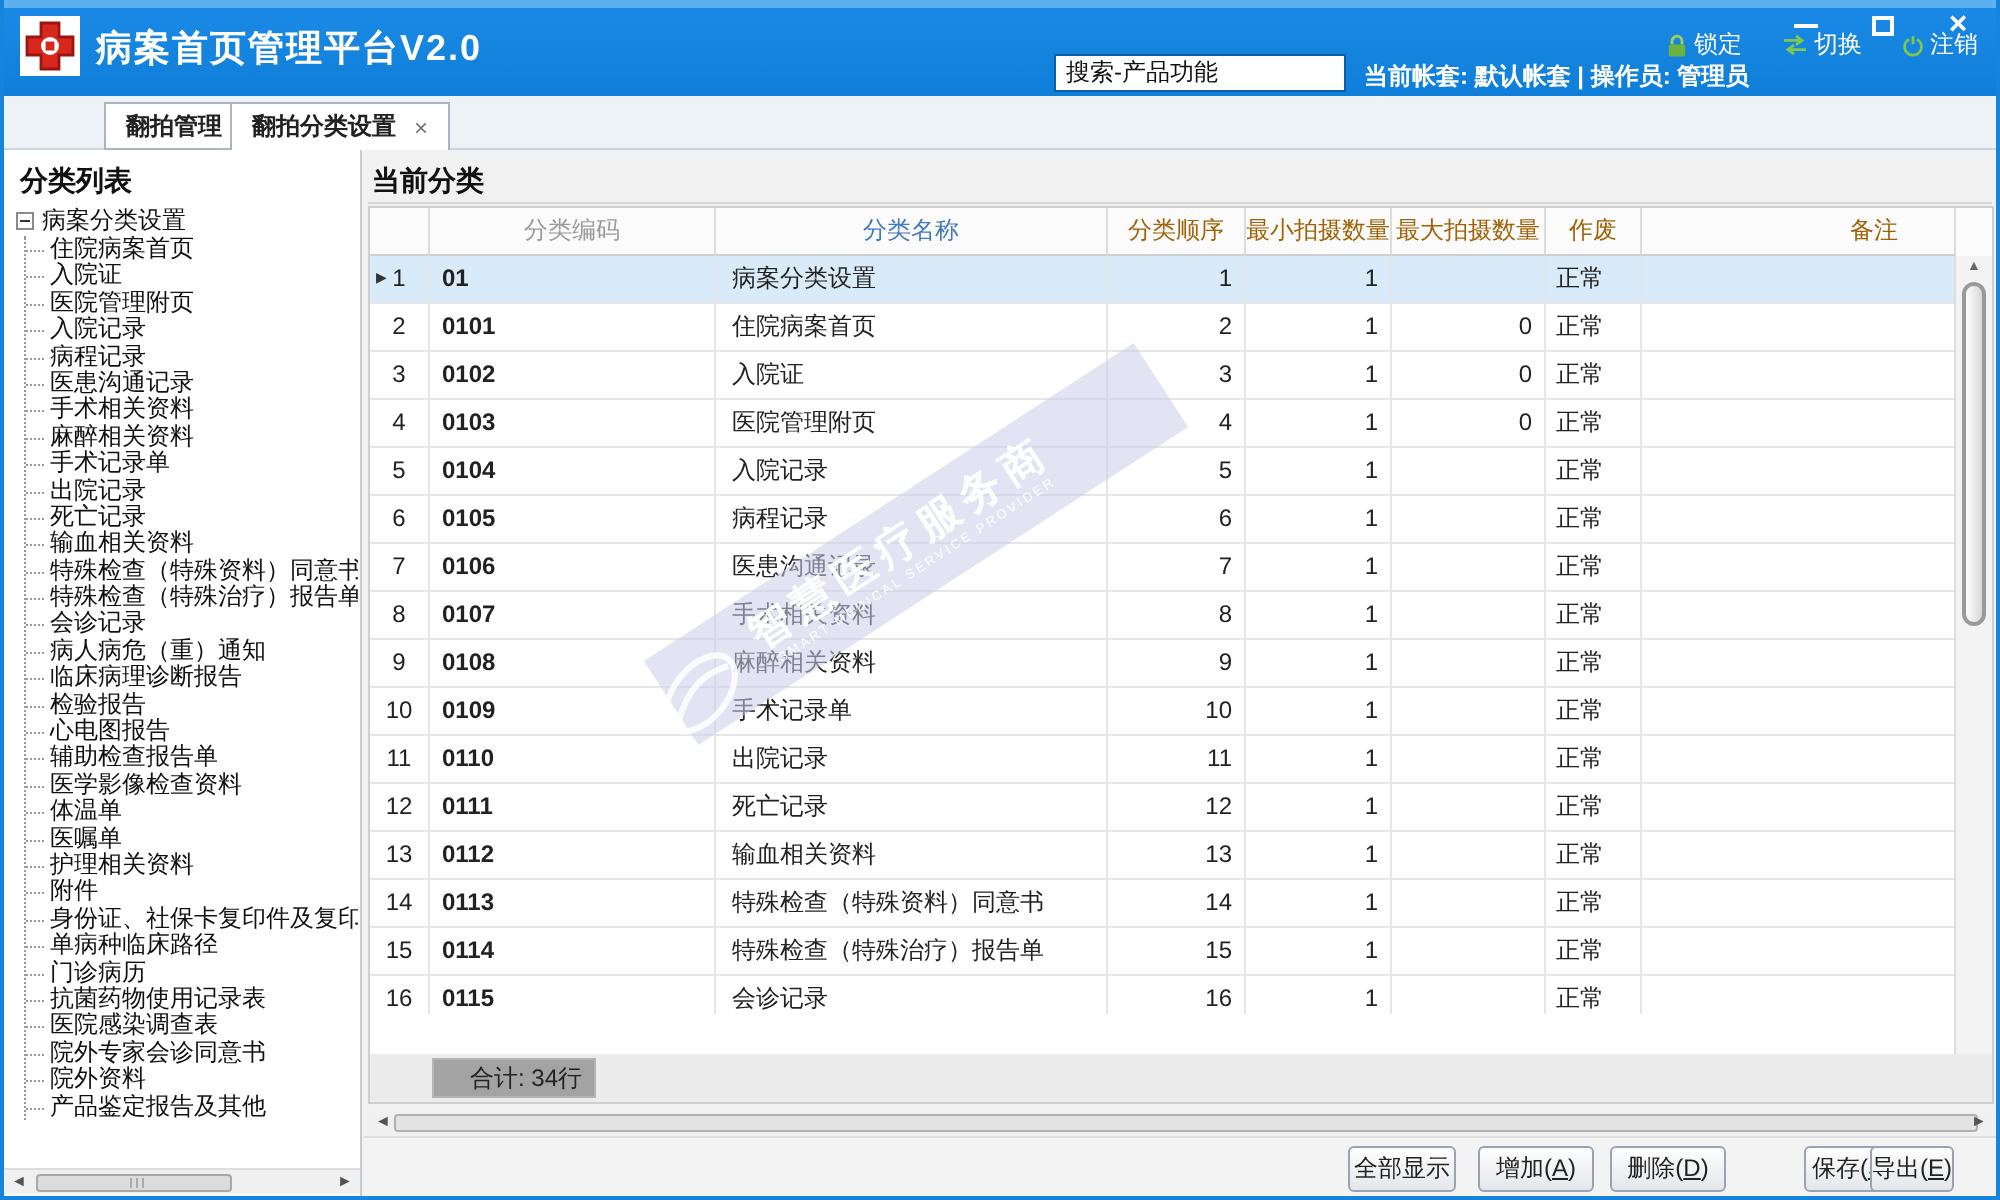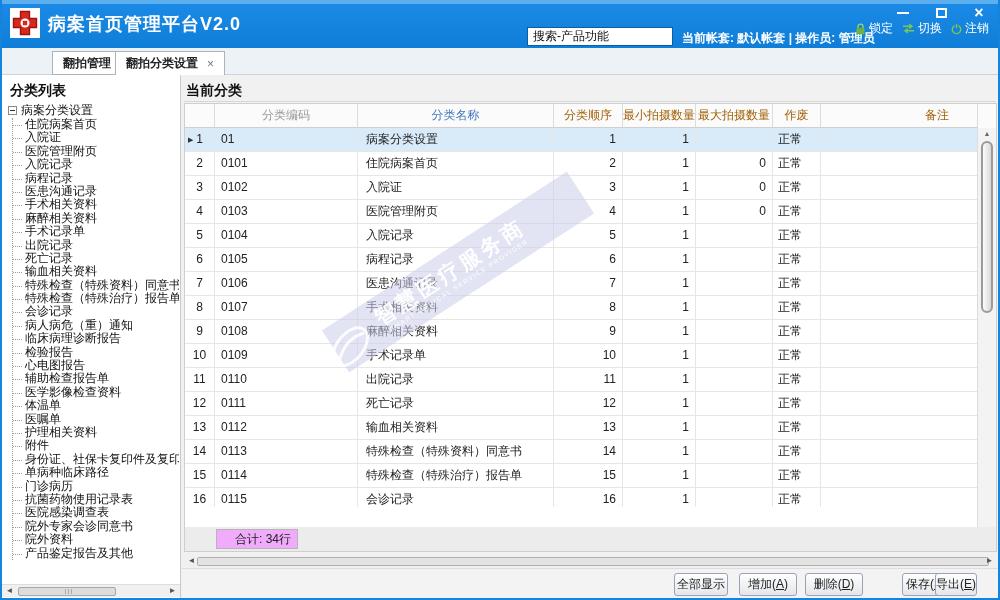--- a/index.html
+++ b/index.html
@@ -13,21 +13,21 @@
     background:linear-gradient(180deg,#5db0f0 0,#5db0f0 4px,#1a8ae6 4px,#0f7ed8 100%); }
   .logo { position:absolute; left:8px; top:8px; width:30px; height:30px; }
   .apptitle { position:absolute; left:46px; top:12px; color:#fff; font-size:18px; font-weight:bold; letter-spacing:1px; }
   .winctl { position:absolute; right:8px; top:4px; display:flex; gap:16px; }
   .winctl .wc { width:22px; height:18px; display:flex; align-items:center; justify-content:center; color:#fff; cursor:pointer; }
   .wc-min-bar { width:12px; height:2px; background:#fff; }
   .wc-max-box { width:11px; height:10px; border:2px solid #fff; }
   .wc-close-x { font-size:16px; line-height:16px; font-weight:bold; }
   .searchbox { position:absolute; left:525px; top:27px; width:146px; height:19px; border:1px solid #0a5ea8; background:#fff; font-size:12px; padding:1px 5px; font-family:inherit; color:#111; }
   .account { position:absolute; left:680px; top:30px; color:#fff; font-weight:bold; font-size:12px; }
-  .quick { position:absolute; right:9px; top:20px; display:flex; gap:9px; align-items:flex-start; }
+  .quick { position:absolute; right:9px; top:14px; display:flex; gap:20px; align-items:flex-start; }
   .qitem { display:flex; align-items:center; gap:3px; color:#fff; font-size:12px; cursor:pointer; }
 
   
   .tabbar { position:absolute; left:0; top:48px; right:0; height:27px; background:#edf2f7; border-bottom:1px solid #c9d4df; }
   .tab { position:absolute; top:3px; height:24px; background:#fff; border:1px solid #a9b4c0; display:flex; align-items:center; padding:0 10px; font-weight:bold; font-size:12px; cursor:pointer;margin-left:47px; }
   .tab1 { left:3px; }
   .tab2 { left:66px; border-bottom:1px solid #fff; height:25px; }
   .tabclose { margin-left:9px; color:#777; font-weight:normal; font-size:12px; }
 
   
@@ -57,36 +57,36 @@
   .thead { display:flex; height:24px; background:#fbfbfb; }
   .hcell { border-right:1px solid #dcdcdc; border-bottom:1px solid #cfcfcf; display:flex; align-items:center; justify-content:center; font-size:12px; color:#a16207; overflow:hidden; cursor:pointer; }
   .hcode { color:#9a9a9a; }
   .hname { color:#4178be; }
   .hremark { justify-content:flex-end; padding-right:28px; }
   .tbody { position:relative; height:379px; overflow:hidden; }
   .trow { display:flex; height:24px; background:#fff; cursor:pointer; }
   .trow.sel { background:#d9eaf9; }
   .tcell { border-right:1px solid #e6e6e6; border-bottom:1px solid #e6e6e6; height:24px; line-height:23px; font-size:12px; color:#222; overflow:hidden; white-space:nowrap; }
   .c0 { width:30px; text-align:center; position:relative; }
-  .c1 { width:143px; padding-left:6px; }
+  .c1 { width:143px; padding-left:6px;font-weight:bold; }
   .c2 { width:196px; padding-left:8px; }
   .c3 { width:69px; text-align:right; padding-right:6px; }
   .c4 { width:73px; text-align:right; padding-right:6px; }
   .c5 { width:77px; text-align:right; padding-right:6px; }
   .c6 { width:48px; padding-left:5px; }
   .c7 { width:157px; }
   .selmark { position:absolute; left:3px; top:0; font-size:7px; color:#333; }
   .hc0{width:30px}.hc1{width:143px}.hc2{width:196px}.hc3{width:69px}.hc4{width:73px}.hc5{width:77px}.hc6{width:48px}.hc7{width:157px}
 
   .vscroll { position:absolute; right:0; top:24px; width:19px; height:399px; background:#f3f3f3; border-left:1px solid #ddd; }
   .vs-up { position:absolute; top:2px; left:0; width:18px; text-align:center; font-size:7px; color:#666; cursor:pointer; }
   .vs-thumb { position:absolute; left:2.5px; top:13px; width:12px; height:172px; border:2px solid #9a9a9a; border-radius:7px; background:linear-gradient(90deg,#fdfdfd,#d8d8d8); cursor:pointer; }
 
   .summary { position:absolute; left:2px; top:452px; width:813px; height:25px; background:#ececec; border:1px solid #cfcfcf; border-top:none; }
-  .sumbox { position:absolute; left:31px; top:2px; width:82px; height:20px; background:#f0abfc; border:1px solid #b5b5b5; text-align:right; padding-right:6px; line-height:18px; font-size:12px; color:#222; }
+  .sumbox { position:absolute; left:31px; top:2px; width:82px; height:20px; background:#a3a3a3; border:1px solid #b5b5b5; text-align:right; padding-right:6px; line-height:18px; font-size:12px; color:#222; }
 
   .main-hscroll { position:absolute; left:2px; top:480px; width:813px; height:13px; background:#f0f0f0; }
   .mh-left { left:1px; } .mh-right { right:1px; }
   .main-hthumb { position:absolute; left:13px; top:1.5px; width:792px; height:9px; background:#e3e3e3; border:1px solid #b0b0b0; border-radius:2px; cursor:pointer; }
 
   .footer { position:absolute; left:0; top:493px; width:816px; height:30px; background:#f3f3f3; border-top:1px solid #ddd; }
   .fbtn { position:absolute; top:4px; height:23px; background:linear-gradient(180deg,#fefefe,#e4e6ea); border:1px solid #98a4b5; border-radius:3px; font-size:12px; color:#222; font-family:inherit; cursor:pointer; }
 
   
   .watermark { position:absolute; left:130px; top:172px; width:292px; height:50px; background:rgba(203,206,233,0.55);

